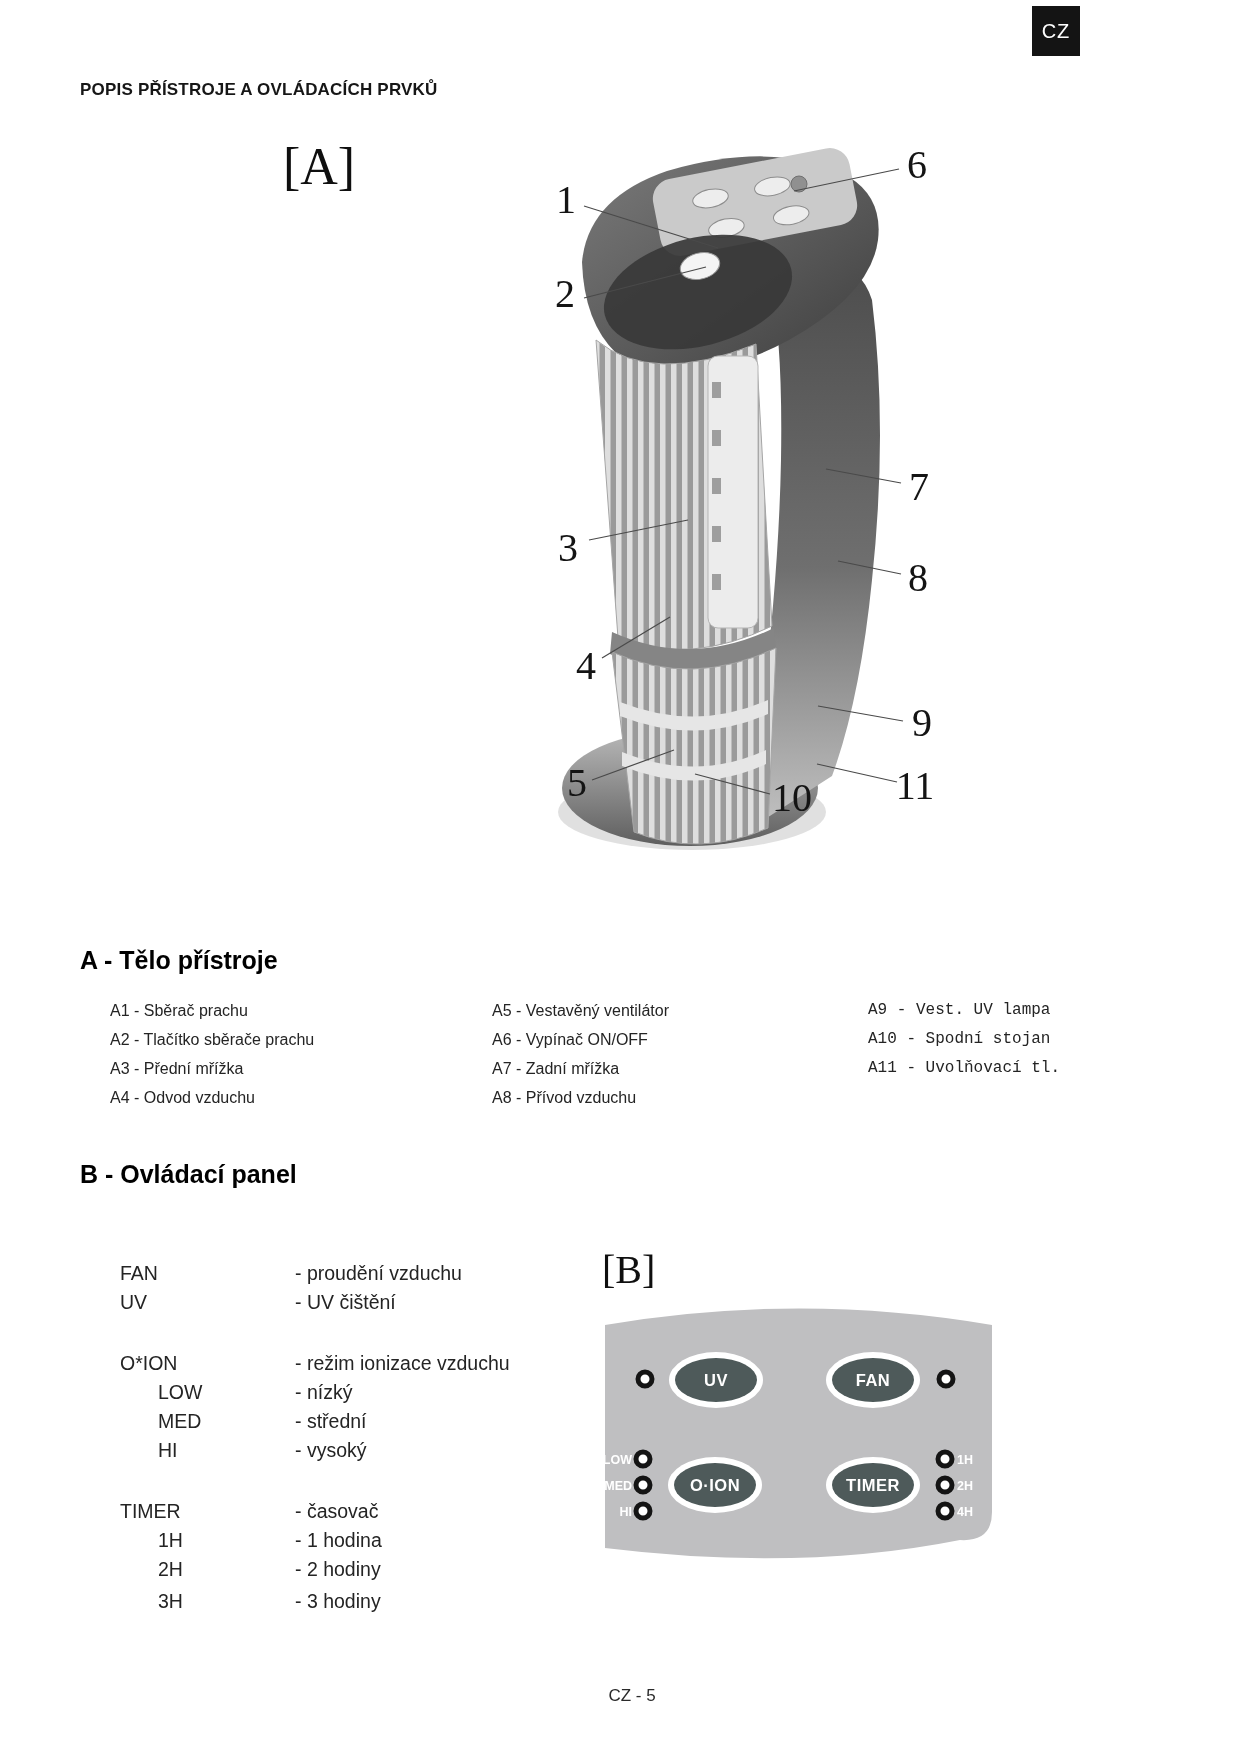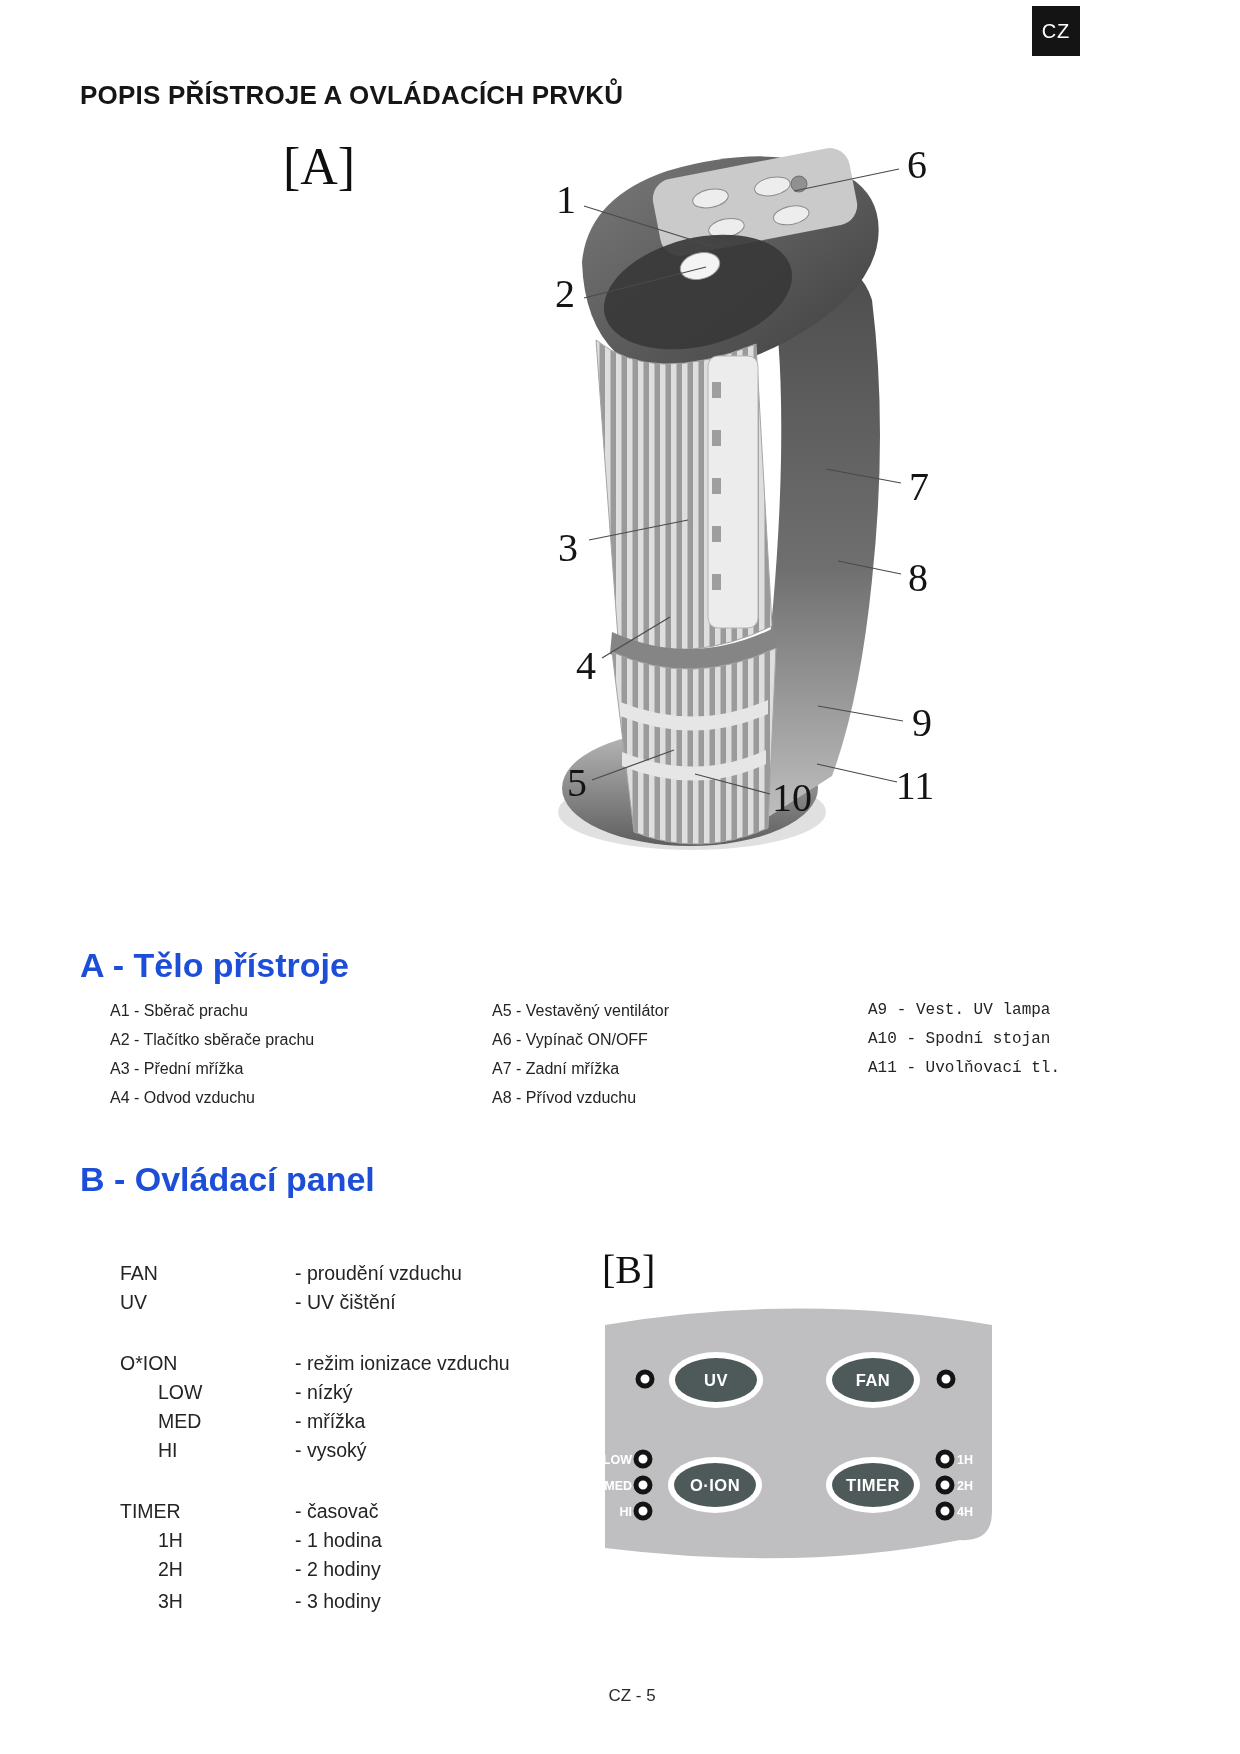--- a/index.html
+++ b/index.html
@@ -1,34 +1,34 @@
 <!DOCTYPE html>
 <html><head>
 <meta charset="utf-8">
 <style>
   html,body{margin:0;padding:0;background:#e8e8e8;}
   .page{position:relative;width:1240px;height:1754px;margin:0 auto;background:#ffffff;
         font-family:"Liberation Sans",sans-serif;color:#1f1f1f;overflow:hidden;}
   .badge{position:absolute;left:1032px;top:6px;width:48px;height:50px;background:#141414;
          color:#fff;display:flex;align-items:center;justify-content:center;
          font-size:20px;letter-spacing:1px;}
-  .title{position:absolute;left:80px;top:80px;font-size:26px;font-weight:bold;
+  .title{position:absolute;left:80px;top:80px;font-size:17px;font-weight:bold;
          letter-spacing:.2px;color:#161616;}
   .figA{position:absolute;left:283px;top:138px;font-family:"Liberation Serif",serif;
         font-size:52px;color:#0f0f0f;line-height:1.1;}
   .figB{position:absolute;left:602px;top:1248px;font-family:"Liberation Serif",serif;
         font-size:40px;color:#0f0f0f;line-height:1.1;}
   .device,.panel{position:absolute;}
   .device{left:530px;top:140px;width:480px;height:720px;}
   .panel{left:540px;top:1280px;width:470px;height:310px;}
   .callout-num{font-family:"Liberation Serif",serif;font-size:40px;fill:#141414;}
   .btn-label{font-family:"Liberation Sans",sans-serif;font-size:16.5px;font-weight:bold;
              fill:#ffffff;letter-spacing:.5px;}
   .led-label{font-family:"Liberation Sans",sans-serif;font-size:12.5px;font-weight:bold;fill:#ffffff;}
-  .headingA,.headingB{position:absolute;left:80px;font-size:34px;font-weight:bold;color:#1d4ed8;}
+  .headingA,.headingB{position:absolute;left:80px;font-size:25px;font-weight:bold;color:#000000;}
   .headingA{top:946px;}
   .headingB{top:1160px;}
   .col{position:absolute;top:996px;margin:0;padding:0;list-style:none;
        font-size:16px;line-height:29px;color:#242424;}
   .col1{left:110px;} .col2{left:492px;} .col3{left:868px;font-family:Liberation Mono, monospace;}
   .b-list{position:absolute;left:120px;top:1259px;font-size:19.5px;color:#242424;}
   .b-row{height:29px;line-height:29px;white-space:nowrap;}
   .b-row.g{margin-top:32px;}
   .b-row.g3{margin-top:3px;}
   .term{display:inline-block;width:175px;}
@@ -140,21 +140,21 @@
     <li>A10 - Spodní stojan</li>
     <li>A11 - Uvolňovací tl.</li>
   </ul>
 
   <div class="headingB">B - Ovládací panel</div>
   <div class="b-list">
     <div class="b-row"><span class="term">FAN</span><span class="def">- proudění vzduchu</span></div>
     <div class="b-row"><span class="term">UV</span><span class="def">- UV čištění</span></div>
     <div class="b-row g"><span class="term">O*ION</span><span class="def">- režim ionizace vzduchu</span></div>
     <div class="b-row ind"><span class="term">LOW</span><span class="def">- nízký</span></div>
-    <div class="b-row ind"><span class="term">MED</span><span class="def">- mřížka</span></div>
+    <div class="b-row ind"><span class="term">MED</span><span class="def">- střední</span></div>
     <div class="b-row ind"><span class="term">HI</span><span class="def">- vysoký</span></div>
     <div class="b-row g"><span class="term">TIMER</span><span class="def">- časovač</span></div>
     <div class="b-row ind"><span class="term">1H</span><span class="def">- 1 hodina</span></div>
     <div class="b-row ind"><span class="term">2H</span><span class="def">- 2 hodiny</span></div>
     <div class="b-row ind g3"><span class="term">3H</span><span class="def">- 3 hodiny</span></div>
   </div>
 
   <div class="figB">[B]</div>
 
   <svg class="panel" viewBox="540 1280 470 310">

